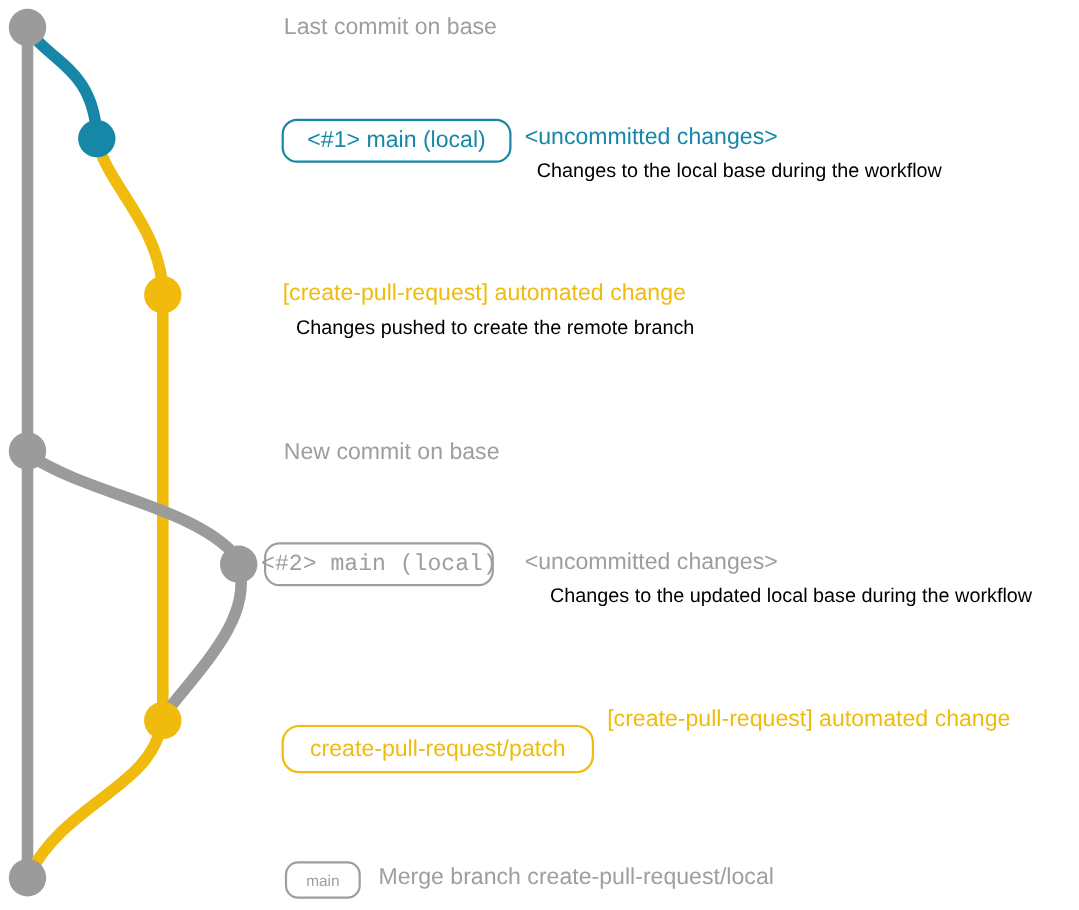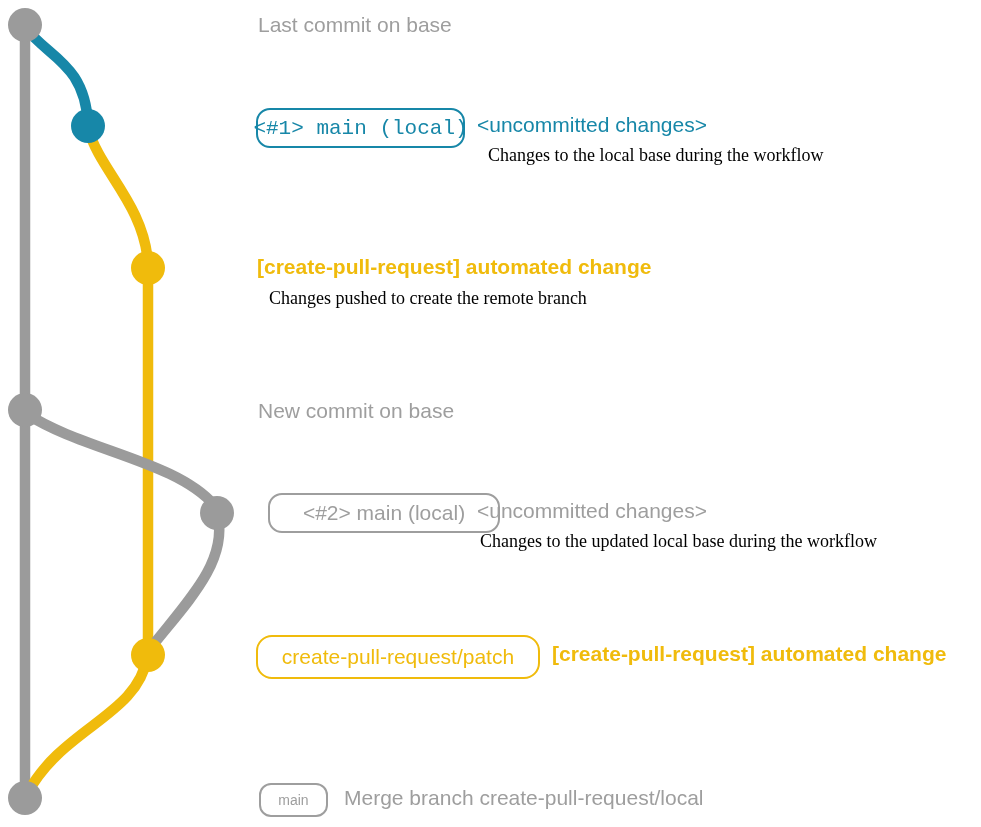--- a/index.html
+++ b/index.html
@@ -13,31 +13,31 @@
   html,body{margin:0;padding:0;}
   body{
     width:981px;height:827px;position:relative;background:var(--bg);
     font-family:"Liberation Sans",sans-serif;overflow:hidden;
   }
   #canvas{position:absolute;inset:0;width:981px;height:827px;}
   #graph{position:absolute;left:0;top:0;}
   .abs{position:absolute;white-space:nowrap;}
   .heading{font-size:21px;color:var(--gray-text);}
   .title-teal{font-size:21px;color:var(--teal);}
-  .title-yellow{font-size:21px;color:var(--yellow);font-weight:bold;}
+  .title-yellow{font-size:21px;color:var(--yellow);}
   .title-gray{font-size:21px;color:var(--gray-text);}
-  .caption{font-family:Liberation Serif, serif;font-size:18px;color:var(--black);}
+  .caption{font-family:Liberation Sans, sans-serif;font-size:18px;color:var(--black);}
   .badge{
     display:flex;align-items:center;justify-content:center;
     border:2px solid;border-radius:14px;box-sizing:border-box;
     font-size:21px;background:var(--bg);
   }
-  .badge-teal{border-color:var(--teal);color:var(--teal);font-family:Liberation Mono, monospace;}
+  .badge-teal{border-color:var(--teal);color:var(--teal);}
   .badge-gray{border-color:var(--gray-text);color:var(--gray-text);}
-  .badge-yellow{border-color:var(--yellow);color:var(--yellow);}
+  .badge-yellow{border-color:var(--yellow);color:var(--yellow);margin-top:24px;}
 </style>
 </head>
 <body>
 
 <div id="canvas">
 
   <svg id="graph" width="981" height="827" viewBox="0 0 981 827">
 
     <path d="M25 25 L25 798" stroke="var(--gray-graph)" stroke-width="10.5" fill="none"></path>
 
@@ -67,25 +67,25 @@
     <span>&lt;#1&gt; main (local)</span>
   </div>
   <div class="abs title-teal" style="left:477px;top:113px;">&lt;uncommitted changes&gt;</div>
   <div class="abs caption" style="left:488px;top:145px;">Changes to the local base during the workflow</div>
 
   <div class="abs title-yellow" style="left:257px;top:255px;">[create-pull-request] automated change</div>
   <div class="abs caption" style="left:269px;top:288px;">Changes pushed to create the remote branch</div>
 
   <div class="abs heading" style="left:258px;top:399px;">New commit on base</div>
 
-  <div class="abs badge badge-gray" style="left:268px;top:493px;width:232px;height:40px;">
+  <div class="abs badge badge-gray" style="left:240px;top:493px;width:209px;height:40px;font-family:Liberation Mono, monospace;">
     <span>&lt;#2&gt; main (local)</span>
   </div>
   <div class="abs title-gray" style="left:477px;top:499px;">&lt;uncommitted changes&gt;</div>
-  <div class="abs caption" style="left:480px;top:531px;">Changes to the updated local base during the workflow</div>
+  <div class="abs caption" style="left:500px;top:531px;">Changes to the updated local base during the workflow</div>
 
   <div class="abs badge badge-yellow" style="left:256px;top:635px;width:284px;height:44px;border-radius:16px;">
     <span>create-pull-request/patch</span>
   </div>
   <div class="abs title-yellow" style="left:552px;top:642px;">[create-pull-request] automated change</div>
 
   <div class="abs badge badge-gray" style="left:259px;top:783px;width:69px;height:34px;border-radius:12px;font-size:14px;">
     <span>main</span>
   </div>
   <div class="abs title-gray" style="left:344px;top:786px;">Merge branch create-pull-request/local</div>

